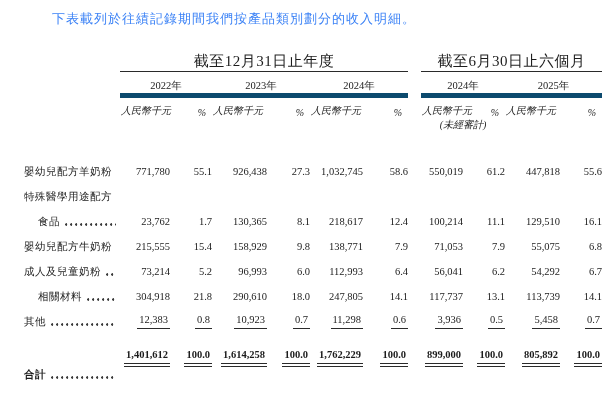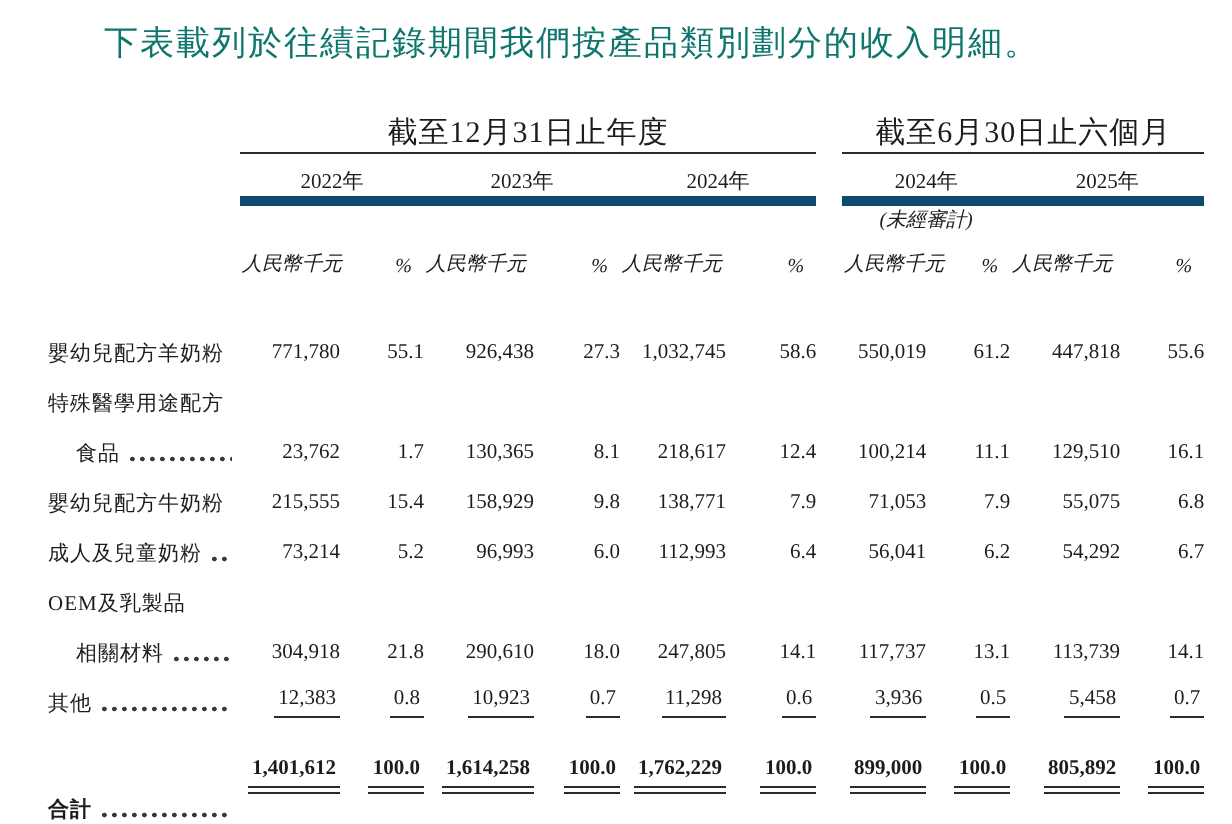--- a/index.html
+++ b/index.html
@@ -12,23 +12,23 @@
     width: 616px;
     height: 412px;
     background: #ffffff;
     color: #1c1c1c;
     font-family: "Liberation Serif", "DejaVu Serif", serif;
     overflow: hidden;
   }
   .intro {
     margin: 0;
     padding: 10px 0 0 52px;
-    font-size: 17px;
+    font-size: 13px;
     letter-spacing: 1px;
-    color: #0f766e;
+    color: #3b82f6;
   }
   table.fin {
     border-collapse: collapse;
     table-layout: fixed;
     margin: 24px 0 0 24px;
     width: 578px;
   }
   table.fin th, table.fin td {
     padding: 0;
     font-weight: normal;
@@ -139,38 +139,38 @@
         <th></th>
         <th class="year" colspan="2">2022年</th>
         <th class="year" colspan="2">2023年</th>
         <th class="year" colspan="2">2024年</th>
         <th></th>
         <th class="year" colspan="2">2024年</th>
         <th class="year" colspan="2">2025年</th>
       </tr>
       <tr>
         <th></th>
+        <th class="sub unit">人民幣千元</th>
+        <th class="sub pct">%</th>
+        <th class="sub unit">人民幣千元</th>
+        <th class="sub pct">%</th>
+        <th class="sub unit">人民幣千元</th>
+        <th class="sub pct">%</th>
+        <th></th>
+        <th class="sub unit">人民幣千元</th>
+        <th class="sub pct">%</th>
+        <th class="sub unit">人民幣千元</th>
+        <th class="sub pct">%</th>
+      </tr>
+      <tr>
+        <th></th>
         <th colspan="6"></th>
         <th></th>
         <th class="note" colspan="2">(未經審計)</th>
         <th colspan="2"></th>
-      </tr>
-      <tr>
-        <th></th>
-        <th class="sub unit">人民幣千元</th>
-        <th class="sub pct">%</th>
-        <th class="sub unit">人民幣千元</th>
-        <th class="sub pct">%</th>
-        <th class="sub unit">人民幣千元</th>
-        <th class="sub pct">%</th>
-        <th></th>
-        <th class="sub unit">人民幣千元</th>
-        <th class="sub pct">%</th>
-        <th class="sub unit">人民幣千元</th>
-        <th class="sub pct">%</th>
       </tr>
     </thead>
     <tbody class="rows">
       <tr class="spacer">
         <td colspan="12"></td>
       </tr>
     <tr>
           <td class="lbl">
             <div class="lblwrap">
               <span class="row-label">嬰幼兒配方羊奶粉</span>
@@ -259,38 +259,20 @@
           <td class="num amt">112,993</td>
           <td class="num pct">6.4</td>
           <td></td>
           <td class="num amt">56,041</td>
           <td class="num pct">6.2</td>
           <td class="num amt">54,292</td>
           <td class="num pct">6.7</td>
         </tr>
         <tr>
           <td class="lbl">
-            <div class="lblwrap">
-              <span class="row-label">OEM及乳製品</span>
-            </div>
-          </td>
-          <td class="num amt"></td>
-          <td class="num pct"></td>
-          <td class="num amt"></td>
-          <td class="num pct"></td>
-          <td class="num amt"></td>
-          <td class="num pct"></td>
-          <td></td>
-          <td class="num amt"></td>
-          <td class="num pct"></td>
-          <td class="num amt"></td>
-          <td class="num pct"></td>
-        </tr>
-        <tr>
-          <td class="lbl">
             <div class="lblwrap indent1">
               <span class="row-label">相關材料</span>
               <span class="leader"></span>
             </div>
           </td>
           <td class="num amt">304,918</td>
           <td class="num pct">21.8</td>
           <td class="num amt">290,610</td>
           <td class="num pct">18.0</td>
           <td class="num amt">247,805</td>

